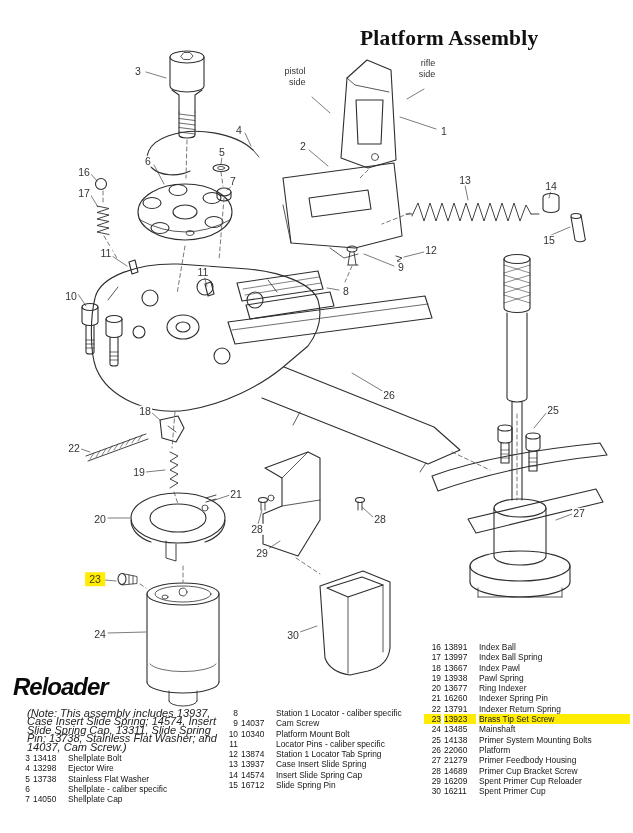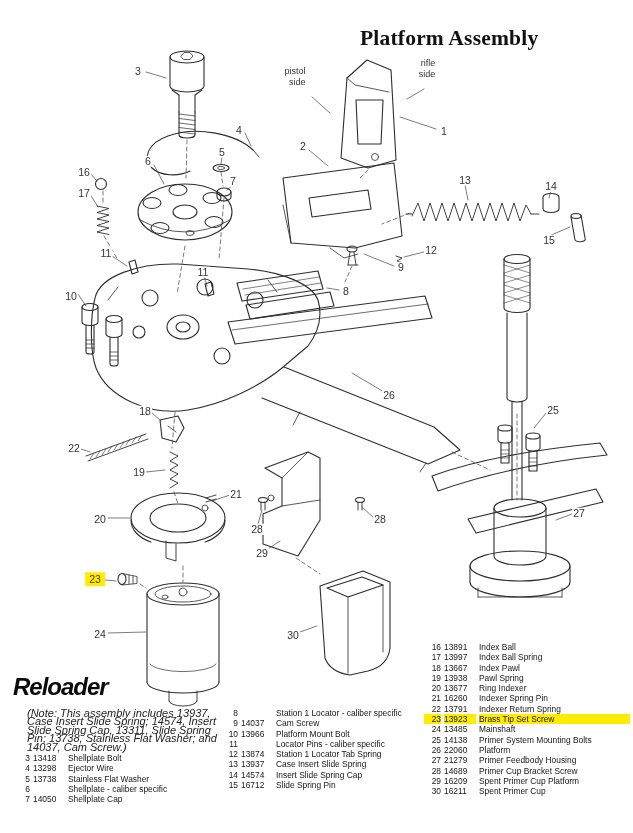--- a/index.html
+++ b/index.html
@@ -385,21 +385,21 @@
       <span class="part"></span>
       <span class="desc">Station 1 Locator - caliber specific</span>
     </div>
     <div class="prow">
       <span class="num">9</span>
       <span class="part">14037</span>
       <span class="desc">Cam Screw</span>
     </div>
     <div class="prow">
       <span class="num">10</span>
-      <span class="part">13966</span>
+      <span class="part">10340</span>
       <span class="desc">Platform Mount Bolt</span>
     </div>
     <div class="prow">
       <span class="num">11</span>
       <span class="part"></span>
       <span class="desc">Locator Pins - caliber specific</span>
     </div>
     <div class="prow">
       <span class="num">12</span>
       <span class="part">13874</span>
@@ -483,20 +483,20 @@
       <span class="desc">Primer Feedbody Housing</span>
     </div>
     <div class="prow">
       <span class="num">28</span>
       <span class="part">14689</span>
       <span class="desc">Primer Cup Bracket Screw</span>
     </div>
     <div class="prow">
       <span class="num">29</span>
       <span class="part">16209</span>
-      <span class="desc">Spent Primer Cup Platform</span>
+      <span class="desc">Spent Primer Cup Reloader</span>
     </div>
     <div class="prow">
       <span class="num">30</span>
       <span class="part">16211</span>
       <span class="desc">Spent Primer Cup</span>
     </div>
   </div>
 
 </body></html>

